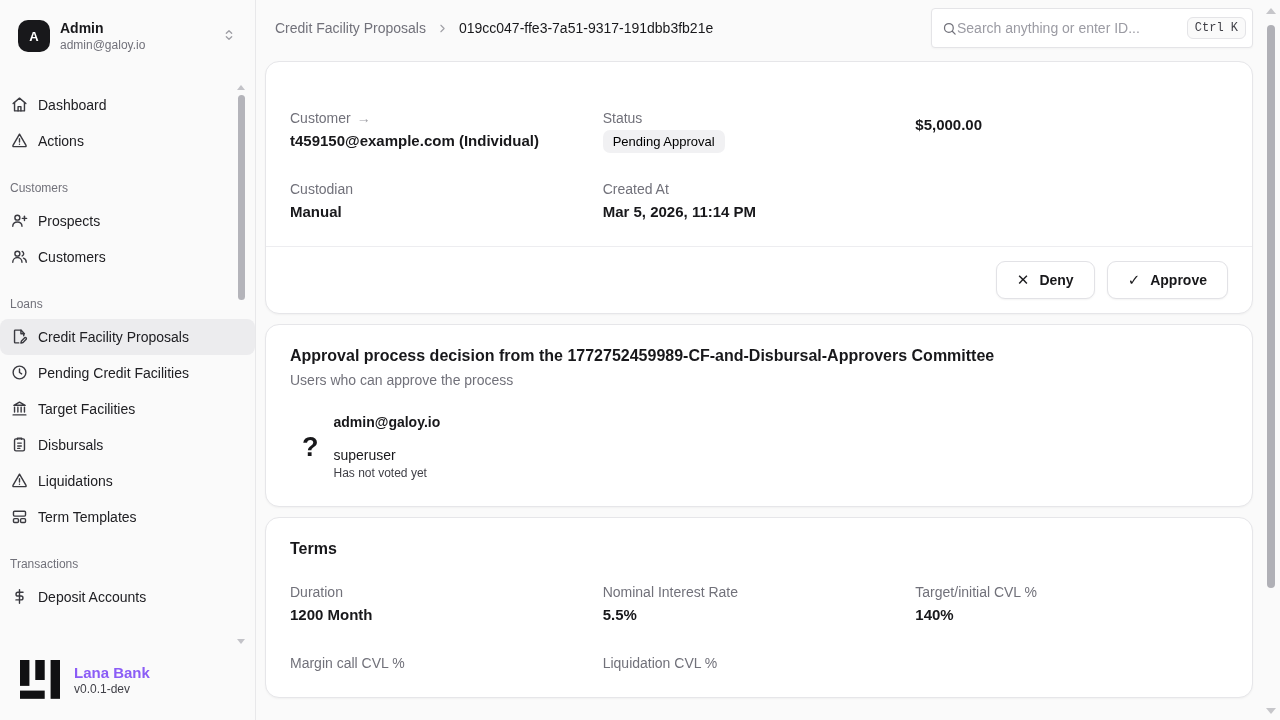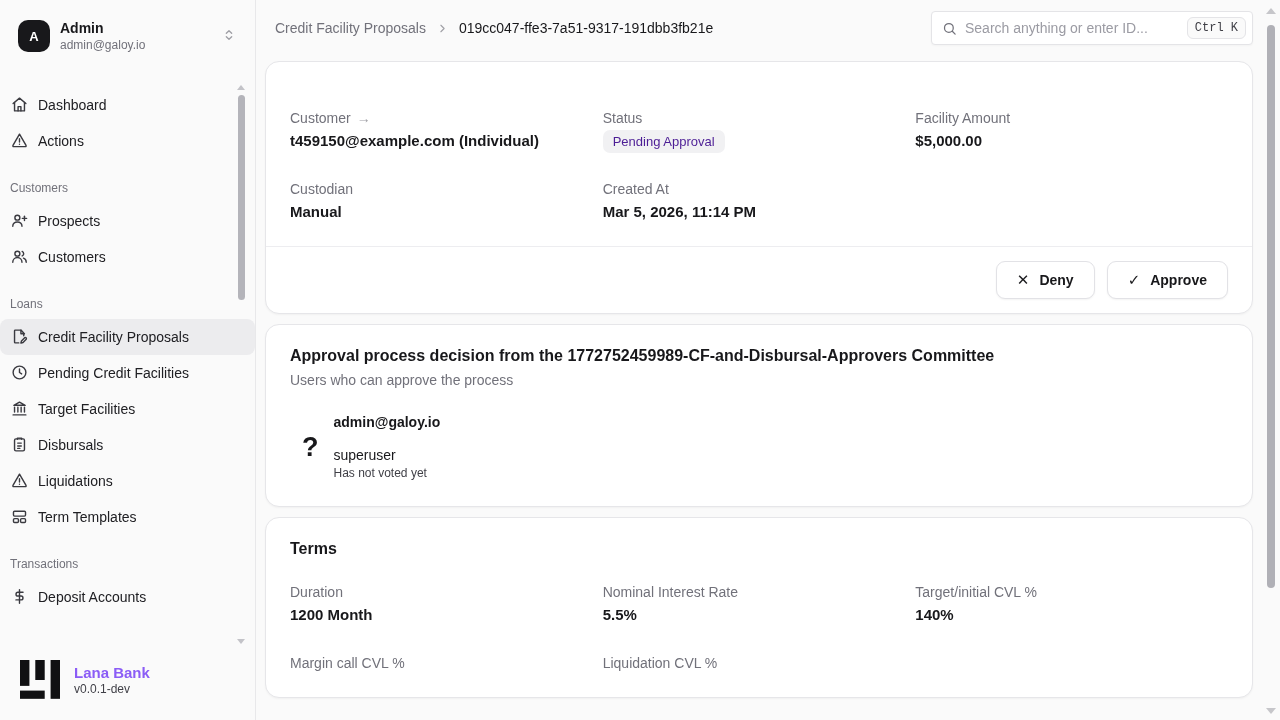--- a/index.html
+++ b/index.html
@@ -48,22 +48,22 @@
 
   
   .main { flex:1; display:flex; flex-direction:column; height:720px; position:relative; overflow:hidden; }
   .topbar { height:56px; display:flex; align-items:center; justify-content:space-between; padding:0 27px 0 19px; }
   .breadcrumb { display:flex; align-items:center; gap:10px; font-size:14px; }
   .crumb-parent { color:#71717a; cursor:pointer; }
   .crumb-sep { color:#9f9fa5; display:flex; align-items:center; }
   .crumb-current { color:#18181b; }
 
   .search-box {
-    width:322px; height:34px; background:#fff; border:1px solid #e4e4e7; border-radius:4px;
-    display:flex; align-items:center; gap:8px; padding:0 6px 0 10px;
+    width:322px; height:40px; background:#fff; border:1px solid #e4e4e7; border-radius:4px;
+    display:flex; align-items:center; padding:0 6px 0 10px;
     box-shadow:0 1px 2px rgba(0,0,0,.03);
   }
   .search-box .sicon { color:#71717a; display:flex; }
   .search-input { flex:1; border:none; outline:none; background:transparent; font-size:14px; color:#18181b; font-family:inherit; }
   .search-input::placeholder { color:#9b9ba3; }
   .kbd {
     font-family:"Liberation Mono","DejaVu Sans Mono",monospace; font-size:12px; color:#3f3f46;
     border:1px solid #e4e4e7; background:#fafafa; border-radius:6px; padding:3px 7px; white-space:nowrap;
   }
 
@@ -74,21 +74,21 @@
   }
   .card-body { padding:22px 24px 26px; }
   .card-title { font-size:16px; font-weight:700; color:#18181b; }
 
   .field-grid { display:grid; grid-template-columns:1fr 1fr 1fr; row-gap:28px; margin-top:26px; }
   .f-label { font-size:14px; color:#71717a; font-weight:500; display:flex; align-items:center; gap:6px; }
   .f-label .arrow { color:#9f9fa5; font-size:14px; }
   .f-value { font-size:15px; font-weight:700; color:#18181b; margin-top:6px; }
   .badge {
     display:inline-block; background:#f1f1f3; border-radius:7px; padding:4px 10px;
-    font-size:13px; font-weight:500; color:#4c1d95; margin-top:4px;
+    font-size:13px; font-weight:500; color:#000000; margin-top:4px;
   }
 
   .card-footer { border-top:1px solid #ededf0; padding:14px 24px; display:flex; justify-content:flex-end; gap:12px; }
   .btn {
     display:inline-flex; align-items:center; gap:10px; height:38px; padding:0 20px;
     background:#fff; border:1px solid #e2e2e6; border-radius:9px; cursor:pointer;
     font-size:14px; font-weight:600; color:#18181b; font-family:inherit;
     box-shadow:0 1px 2px rgba(0,0,0,.05);
   }
   .btn .bicon { font-size:15px; font-weight:400; }
@@ -307,23 +307,20 @@
               </div>
               <div class="f-value">t459150@example.com (Individual)</div>
             </div>
             <div>
               <div class="f-label">
                   <span>Status</span>
                 </div>
               <span class="badge">Pending Approval</span>
             </div>
             <div>
-              <div class="f-label">
-                  <span>Facility Amount</span>
-                </div>
               <div class="f-value">$5,000.00</div>
             </div>
             <div>
               <div class="f-label">
                   <span>Custodian</span>
                 </div>
               <div class="f-value">Manual</div>
             </div>
             <div>
               <div class="f-label">

